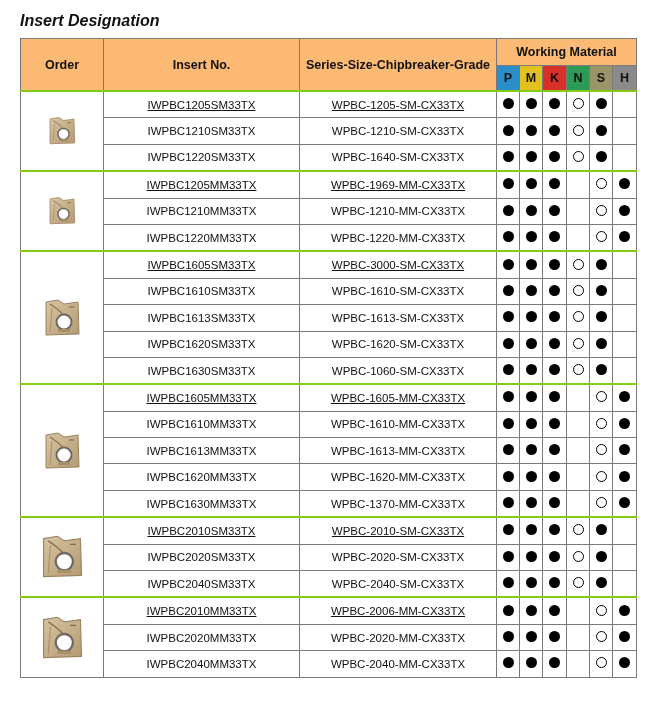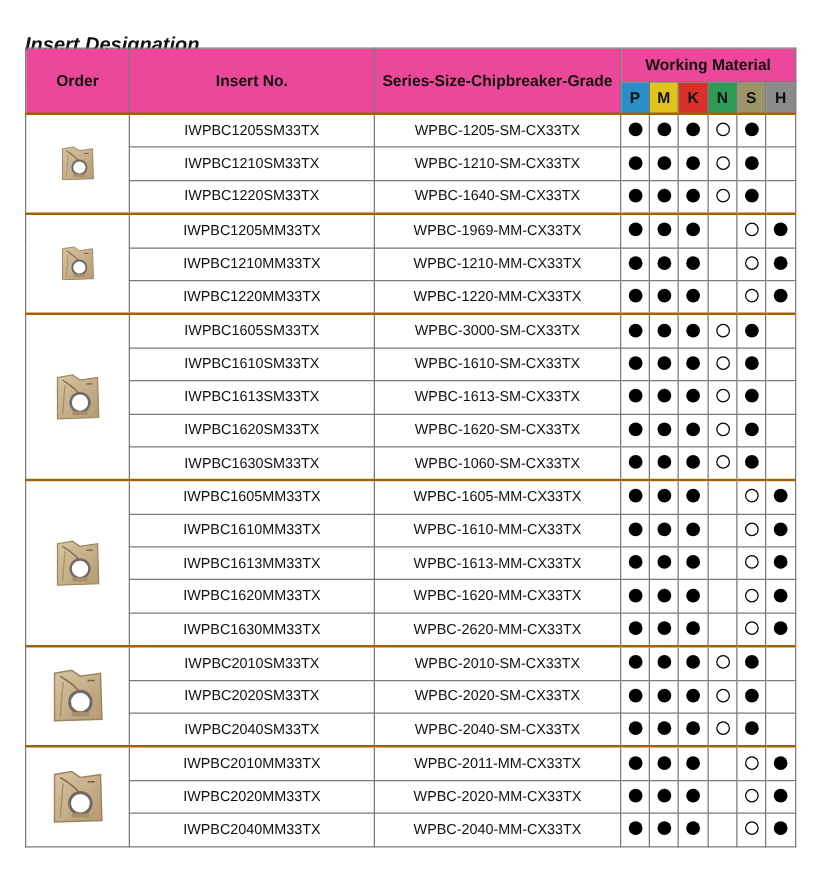--- a/index.html
+++ b/index.html
@@ -1,30 +1,30 @@
 <!DOCTYPE html>
 <html><head>
 <meta charset="utf-8">
 <style>
   html, body { margin: 0; padding: 0; background: #ffffff; }
   body { width: 659px; height: 713px; position: relative; font-family: "Liberation Sans", sans-serif; color: #111; overflow: hidden; }
-  .title { position: absolute; left: 20px; top: 28px; font-size: 16px; font-weight: bold; font-style: italic; color: #111; }
+  .title { position: absolute; left: 20px; top: 12px; font-size: 16px; font-weight: bold; font-style: italic; color: #111; }
   table.spec { position: absolute; left: 20px; top: 38px; border-collapse: collapse; table-layout: fixed; width: 616px; }
   table.spec td, table.spec th { border: 1px solid #7a7a7a; padding: 0; text-align: center; vertical-align: middle; }
-  table.spec thead th { background: #ec4899; font-weight: bold; font-size: 12.5px; color: #111; }
+  table.spec thead th { background: #fdba74; font-weight: bold; font-size: 12.5px; color: #111; }
   th.h-insert, th.h-order, th.h-series { height: 50px; }
   th.h-wm { height: 26px; font-size: 12.5px; }
   th.mat { height: 24px; font-size: 12px; }
   td { height: 25.4px; font-size: 11.5px; color: #111; }
   td.img-cell { background: #fff; border-left: 1px solid #222; border-right: 1px solid #222; }
   td.dot-cell { font-size: 13px; line-height: 1; }
   .dot { display: inline-block; width: 11px; height: 11px; border-radius: 50%; box-sizing: border-box; }
   .dot.full { background: #000; }
   .dot.open { border: 1px solid #000; background: #fff; }
-  tr.group-start td { border-top: 2px solid #a16207; }
+  tr.group-start td { border-top: 2px solid #84cc16; text-decoration: underline; }
   .insert-svg { display: block; margin: 0 auto; }
 </style>
 </head>
 <body>
 
 <div class="title">Insert Designation</div>
 
 <table class="spec">
   <colgroup>
     <col style="width:83px">
@@ -263,21 +263,21 @@
         <td>WPBC-1620-MM-CX33TX</td>
         <td class="dot-cell"><span class="dot full"></span></td>
         <td class="dot-cell"><span class="dot full"></span></td>
         <td class="dot-cell"><span class="dot full"></span></td>
         <td class="dot-cell"></td>
         <td class="dot-cell"><span class="dot open"></span></td>
         <td class="dot-cell"><span class="dot full"></span></td>
       </tr>
       <tr>
         <td>IWPBC1630MM33TX</td>
-        <td>WPBC-2620-MM-CX33TX</td>
+        <td>WPBC-1370-MM-CX33TX</td>
         <td class="dot-cell"><span class="dot full"></span></td>
         <td class="dot-cell"><span class="dot full"></span></td>
         <td class="dot-cell"><span class="dot full"></span></td>
         <td class="dot-cell"></td>
         <td class="dot-cell"><span class="dot open"></span></td>
         <td class="dot-cell"><span class="dot full"></span></td>
       </tr>
       <tr class="group-start">
         <td class="img-cell" rowspan="3">
           <svg class="insert-svg" width="48" height="46" viewBox="0 0 40 40">
@@ -335,21 +335,21 @@
             </defs>
             <path d="M4 4 L16 2 L22 6 L36 4 L37 36 L4 37 Z" fill="url(#ginsert-2000-mm-icon)" stroke="#9c8460" stroke-width="1"></path>
             <path d="M8 6 C14 10 18 12 24 20" fill="none" stroke="#8a7050" stroke-width="1.2"></path>
             <path d="M10 10 L8 34" fill="none" stroke="#a88f6a" stroke-width="1"></path>
             <path d="M27 9 L32 9" stroke="#7a6040" stroke-width="1"></path>
             <circle cx="22" cy="24" r="7.5" fill="#ffffff" stroke="#6f6a66" stroke-width="2"></circle>
             <rect x="16" y="31" width="12" height="3" fill="#a88f6a"></rect>
           </svg>
         </td>
         <td>IWPBC2010MM33TX</td>
-        <td>WPBC-2011-MM-CX33TX</td>
+        <td>WPBC-2006-MM-CX33TX</td>
         <td class="dot-cell"><span class="dot full"></span></td>
         <td class="dot-cell"><span class="dot full"></span></td>
         <td class="dot-cell"><span class="dot full"></span></td>
         <td class="dot-cell"></td>
         <td class="dot-cell"><span class="dot open"></span></td>
         <td class="dot-cell"><span class="dot full"></span></td>
       </tr>
       <tr>
         <td>IWPBC2020MM33TX</td>
         <td>WPBC-2020-MM-CX33TX</td>

